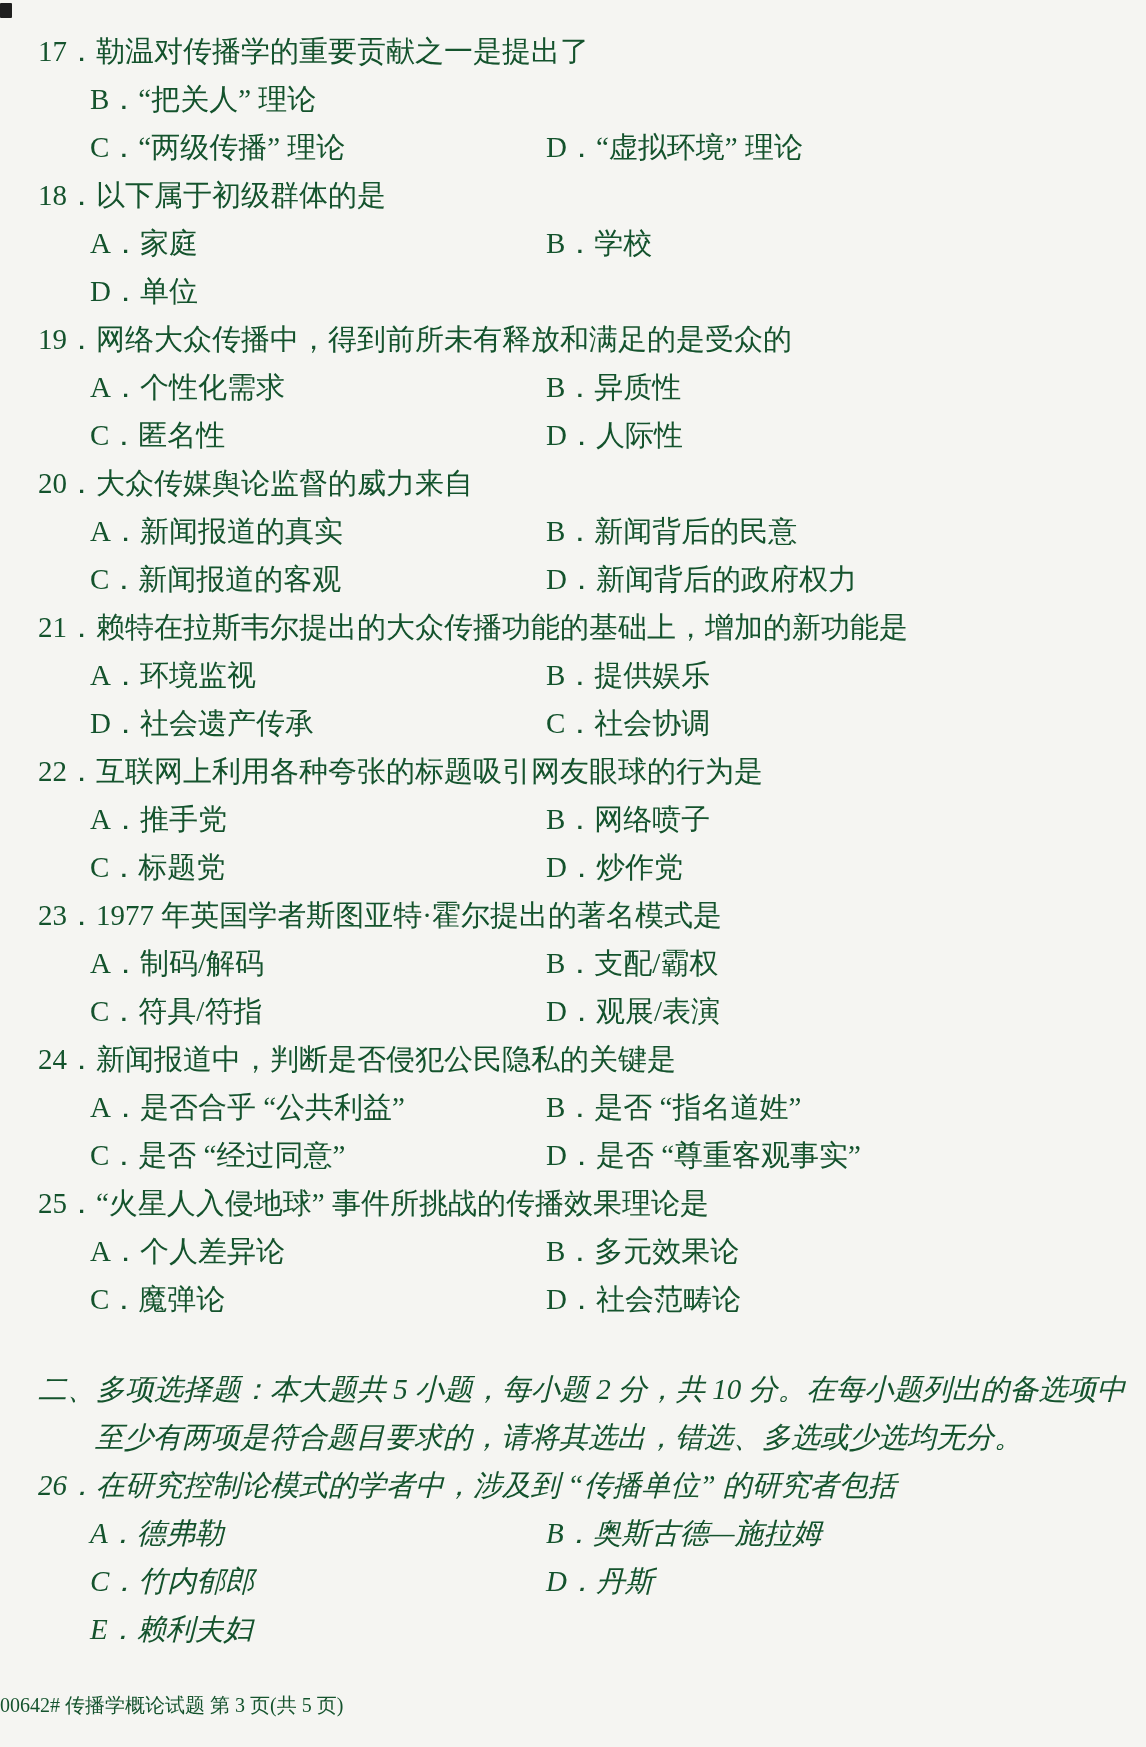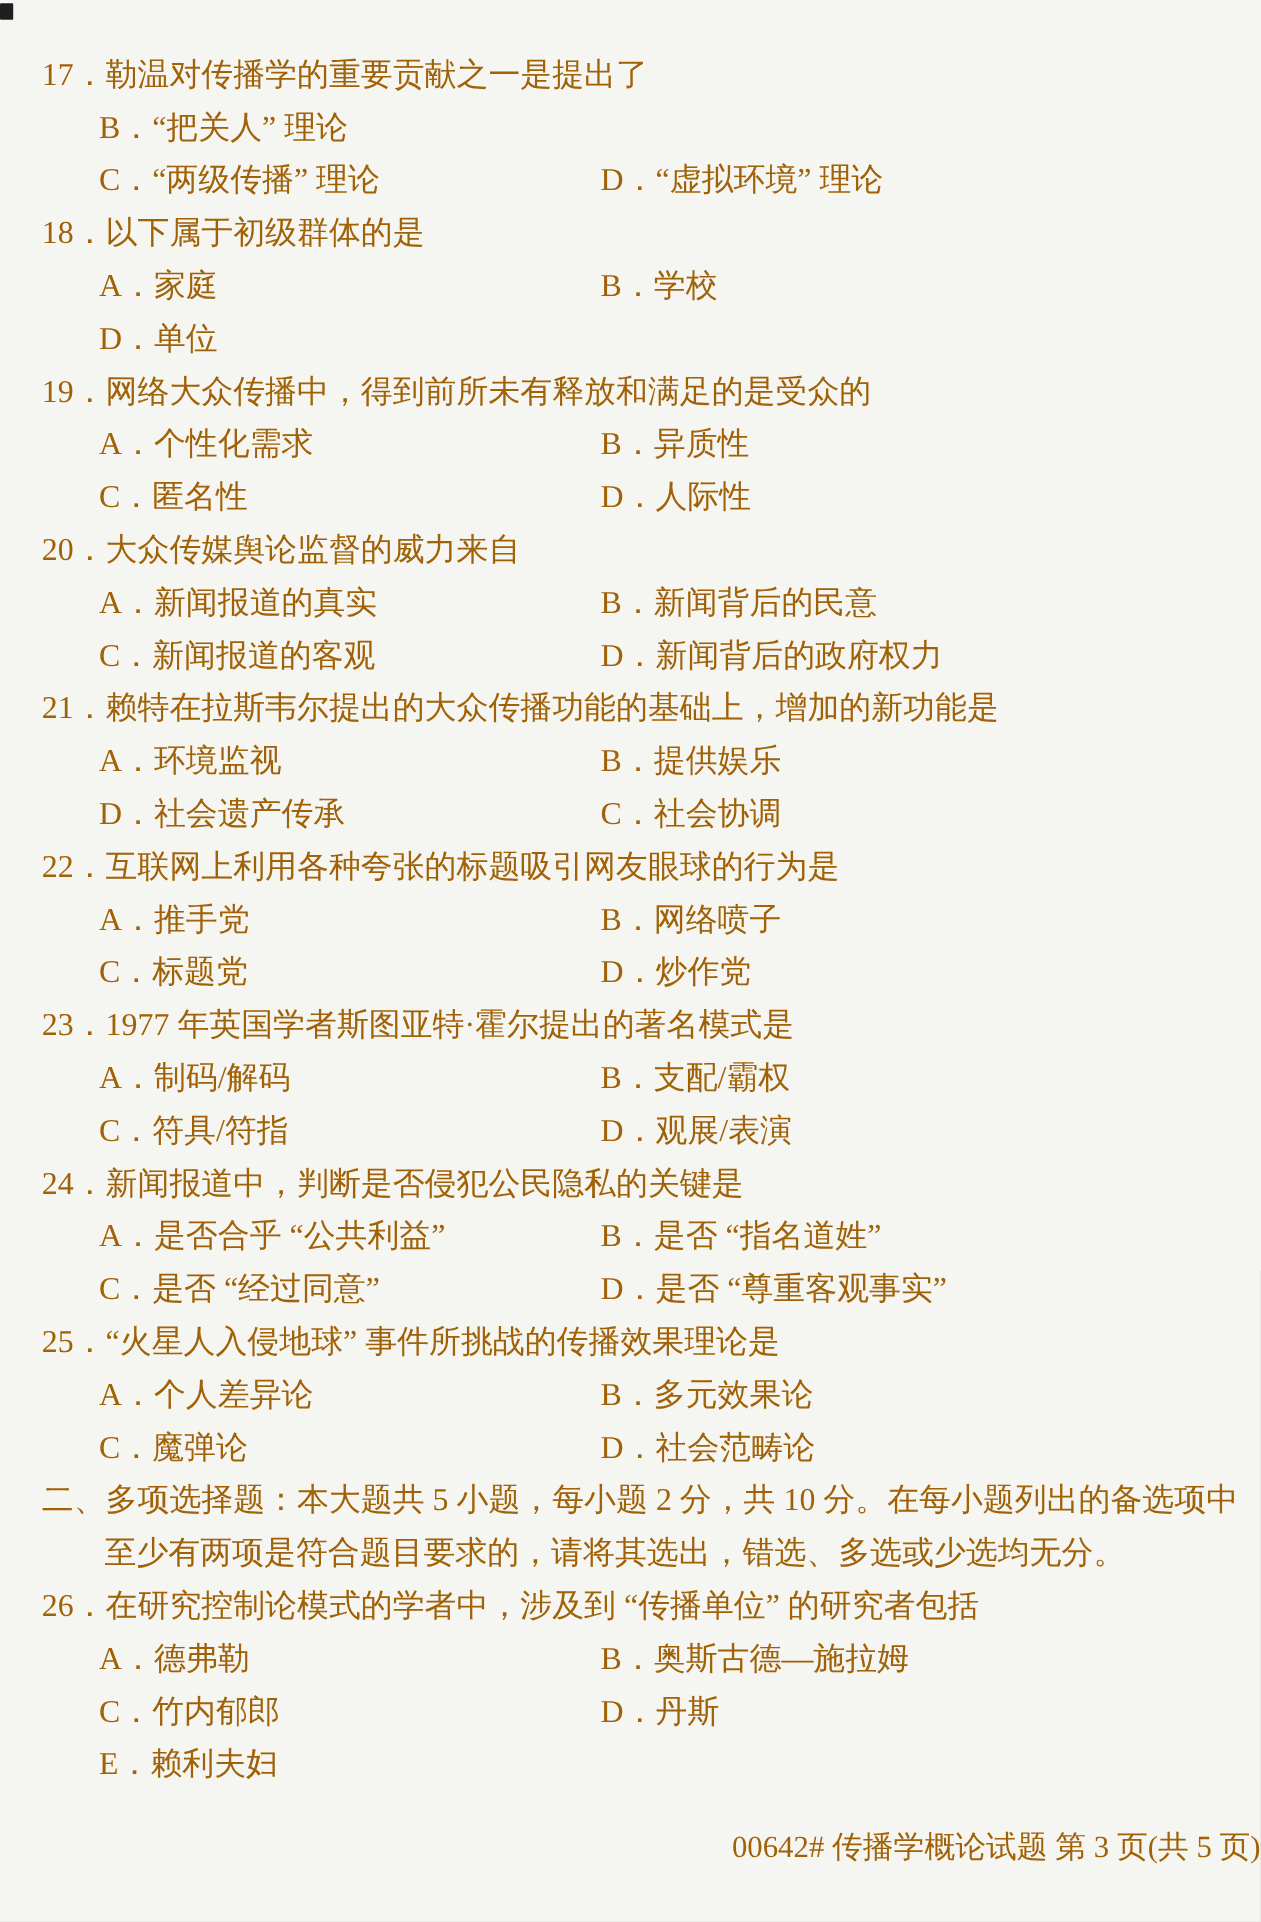--- a/index.html
+++ b/index.html
@@ -2,46 +2,46 @@
 <html><head>
 <meta charset="utf-8">
 <style>
   html,body{margin:0;padding:0;background:#dadad8;}
   #page{
     position:relative;
     width:1146px;height:1747px;
     background:#f5f5f2;
     overflow:hidden;
     box-sizing:border-box;
-    padding-top:44px;
+    padding-top:27px;
     font-family:"Liberation Serif","DejaVu Serif",serif;
     font-size:29px;
     line-height:48px;
-    color:#a16207;
+    color:#14532d;
   }
   .corner-mark{
     position:absolute;left:0;top:3px;width:12px;height:15px;
     background:#1f1f1f;border-radius:1px;
   }
   .q-row{padding-left:38px;white-space:nowrap;}
   .q-num{display:inline-block;min-width:52px;}
   .opt-row{
     display:grid;
     grid-template-columns:456px auto;
     padding-left:90px;
     white-space:nowrap;
   }
-  .sec{}
+  .sec{margin-top:42px;font-style:italic;}
   .sec-line1{padding-left:38px;white-space:nowrap;}
   .sec-prefix{display:inline-block;min-width:57px;}
   .sec-line2{padding-left:95px;white-space:nowrap;}
   .page-footer{
     margin-top:28px;
-    text-align:right;
-    font-size:28px;
+    text-align:left;
+    font-size:20px;
     white-space:nowrap;
   }
 </style>
 </head>
 <body>
 
 <div id="page">
   <div class="corner-mark"></div>
 
   <main id="single-questions">

